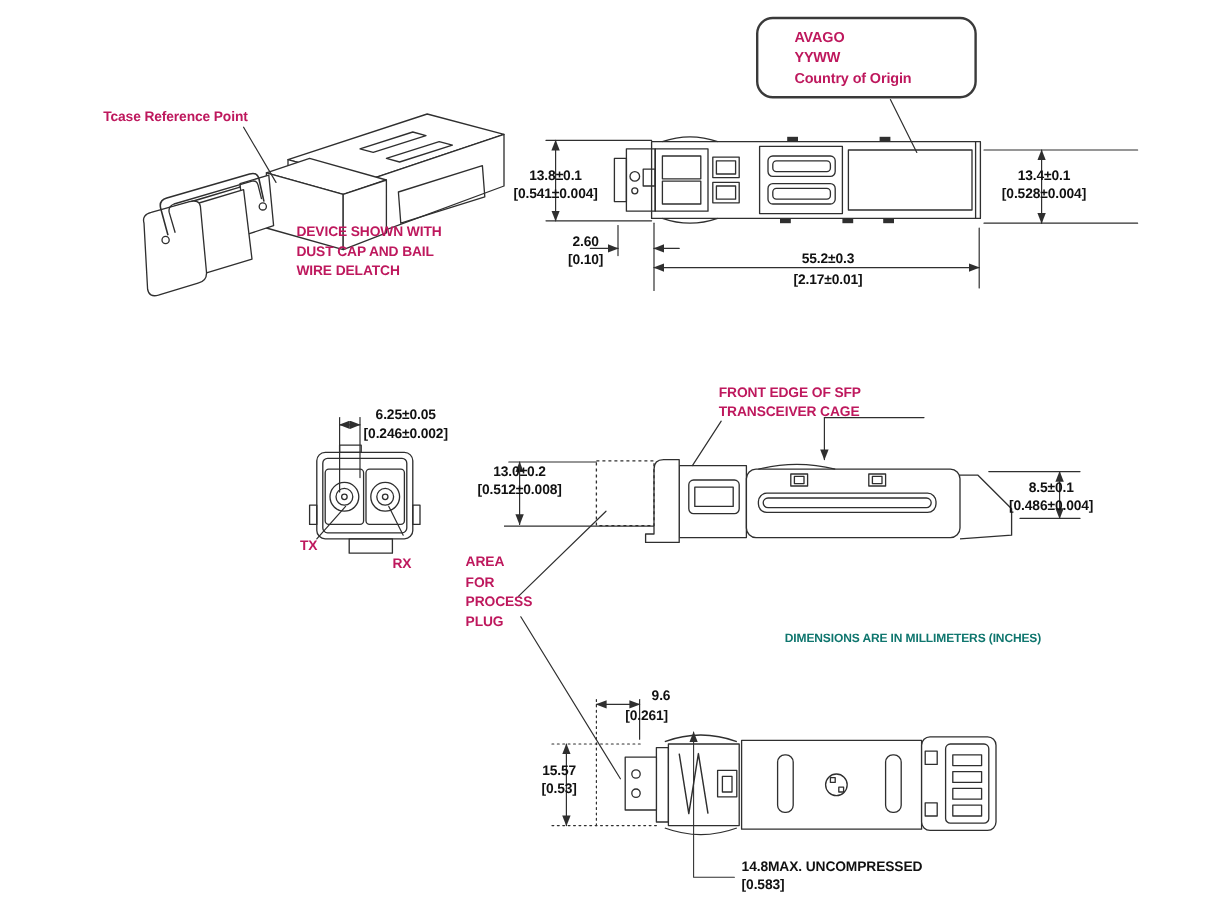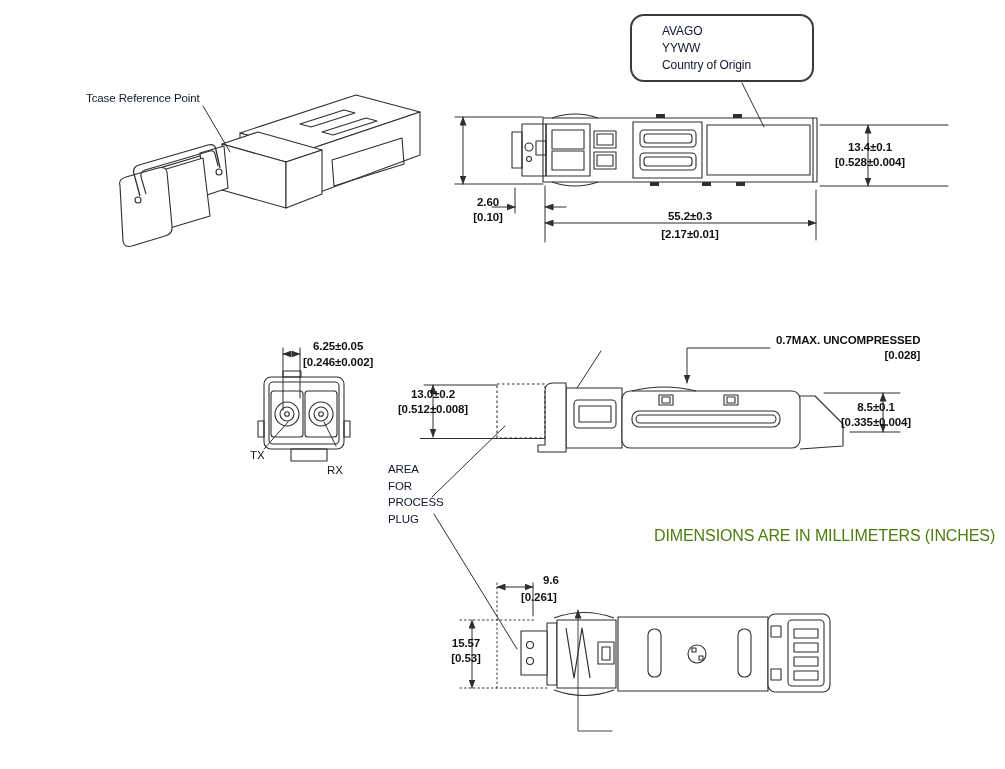--- a/index.html
+++ b/index.html
@@ -1,28 +1,28 @@
 <!DOCTYPE html>
 <html><head>
 <meta charset="utf-8">
 <style>
   html,body{margin:0;padding:0;background:#fff;}
   .canvas{position:relative;width:1005px;height:769px;background:#fff;overflow:hidden;
           font-family:"Liberation Sans",sans-serif;}
   svg.art{position:absolute;left:0;top:0;}
-  .lbl{position:absolute;font-weight:normal;font-size:11.5px;line-height:16px;color:#0f172a;
+  .lbl{position:absolute;font-weight:bold;font-size:11.5px;line-height:16px;color:#be185d;
        white-space:pre-line;letter-spacing:-0.1px;}
   .dim{position:absolute;font-weight:bold;font-size:11.5px;line-height:15px;color:#111;
        text-align:center;letter-spacing:-0.1px;}
   .dim span{display:block;}
-  .dim.leftal{text-align:right;}
+  .dim.leftal{text-align:left;}
   .partbox{position:absolute;left:630px;top:14px;width:184px;height:68px;
            border:2px solid #3a3a3a;border-radius:14px;box-sizing:border-box;}
   .partbox .lbl{position:absolute;left:30px;top:7px;font-size:12px;line-height:17px;}
-  .units{position:absolute;left:654px;top:527px;font-weight:normal;font-size:16px;color:#4d7c0f;
+  .units{position:absolute;left:654px;top:527px;font-weight:bold;font-size:10px;color:#0f766e;
          letter-spacing:-0.1px;}
 </style>
 </head>
 <body>
 
 <div class="canvas">
 
 <svg class="art" width="1005" height="769" viewBox="0 0 1005 769">
   <defs>
     <marker id="arr" orient="auto-start-reverse" markerUnits="userSpaceOnUse" markerWidth="9" markerHeight="7" refX="8.5" refY="3.5">
@@ -197,27 +197,34 @@
     <line x1="497" y1="587" x2="533" y2="587" marker-start="url(#arr)" marker-end="url(#arr)"></line>
 
     <line x1="472" y1="620" x2="472" y2="688" marker-start="url(#arr)" marker-end="url(#arr)"></line>
 
     <path stroke-width="0.9" d="M612,731 L578,731 L578,610" marker-end="url(#arr)"></path>
   </g>
 </svg>
 
   <div class="lbl" style="left:86px;top:90px">Tcase Reference Point</div>
 
+  <div class="lbl" style="left:247px;top:186px">DEVICE SHOWN WITH
+DUST CAP AND BAIL
+WIRE DELATCH</div>
 
   <div class="partbox">
     <div class="lbl">AVAGO
 YYWW
 Country of Origin</div>
   </div>
 
+  <div class="dim" style="left:408px;top:140px;width:110px">
+    <span>13.8±0.1</span>
+    <span>[0.541±0.004]</span>
+  </div>
 
   <div class="dim" style="left:458px;top:195px;width:60px">
     <span>2.60</span>
     <span>[0.10]</span>
   </div>
 
   <div class="dim" style="left:635px;top:209px;width:110px">
     <span>55.2±0.3</span>
   </div>
   <div class="dim" style="left:635px;top:227px;width:110px">
@@ -232,34 +239,32 @@
   <div class="dim leftal" style="left:313px;top:339px">
     <span>6.25±0.05</span>
   </div>
   <div class="dim leftal" style="left:303px;top:355px">
     <span>[0.246±0.002]</span>
   </div>
 
   <div class="lbl" style="left:250px;top:447px">TX</div>
   <div class="lbl" style="left:327px;top:462px">RX</div>
 
-
-  <div class="dim leftal" style="left:776px;top:333px">
-    <span>0.7MAX. UNCOMPRESSED</span>
-    <span>[0.028]</span>
-  </div>
+  <div class="lbl" style="left:599px;top:320px">FRONT EDGE OF SFP
+TRANSCEIVER CAGE</div>
+
 
   <div class="dim" style="left:378px;top:387px;width:110px">
     <span>13.0±0.2</span>
     <span>[0.512±0.008]</span>
   </div>
 
   <div class="dim" style="left:814px;top:400px;width:124px">
     <span>8.5±0.1</span>
-    <span>[0.335±0.004]</span>
+    <span>[0.486±0.004]</span>
   </div>
 
   <div class="lbl" style="left:388px;top:461px;line-height:16.5px">AREA
 FOR
 PROCESS
 PLUG</div>
 
   <div class="units">DIMENSIONS ARE IN MILLIMETERS (INCHES)</div>
 
   <div class="dim leftal" style="left:543px;top:573px">
@@ -267,14 +272,18 @@
   </div>
   <div class="dim leftal" style="left:521px;top:590px">
     <span>[0.261]</span>
   </div>
 
   <div class="dim" style="left:436px;top:636px;width:60px">
     <span>15.57</span>
     <span>[0.53]</span>
   </div>
 
+  <div class="dim leftal" style="left:618px;top:716px">
+    <span>14.8MAX. UNCOMPRESSED</span>
+    <span>[0.583]</span>
+  </div>
 
 </div>
 
 </body></html>

